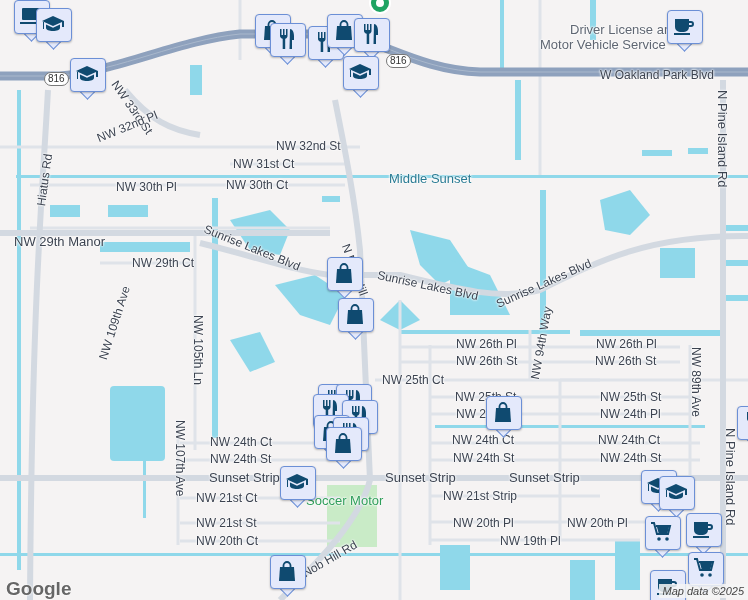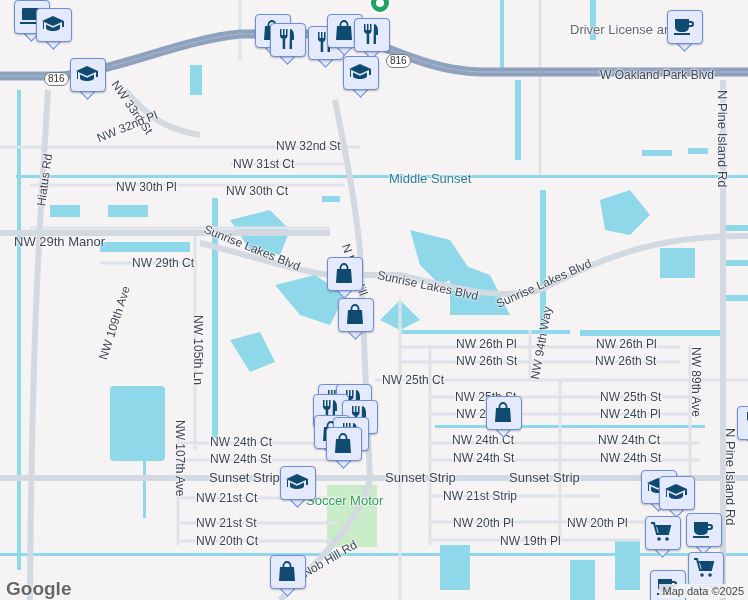--- a/index.html
+++ b/index.html
@@ -12,21 +12,21 @@
   .lbl.park{color:#2f9e5a;font-size:13px;}
   .lbl.poi{color:#5f6672;font-size:13px;line-height:15px;}
   .shield{position:absolute;font-size:10px;color:#333;background:#fff;border:1px solid #777;border-radius:7px;padding:0 3px;line-height:12px;}
   .marker{position:absolute;width:36px;height:34px;}
   .marker .box{position:absolute;left:0;top:0;width:34px;height:32px;background:#e4e9fb;border:1px solid #6b8fd6;border-radius:4px;box-shadow:0 1px 2px rgba(0,0,0,.25);}
   .marker .tip{position:absolute;left:11px;top:26px;width:12px;height:12px;background:#e4e9fb;border-right:1px solid #6b8fd6;border-bottom:1px solid #6b8fd6;transform:rotate(45deg);}
   .marker svg{position:absolute;left:5px;top:4px;width:24px;height:24px;}
   .green-pin{position:absolute;width:18px;height:18px;border-radius:50%;background:#1fa463;border:2px solid #fff;}
   .green-pin::after{content:"";position:absolute;left:5px;top:5px;width:8px;height:8px;border-radius:50%;background:#fff;}
   .google{position:absolute;left:6px;top:578px;font-size:19px;font-weight:bold;color:#666;text-shadow:0 0 2px #fff,0 0 2px #fff;font-family:"Liberation Sans",sans-serif;}
-  .attr{position:absolute;right:0;top:584px;font-size:11px;color:#444;background:rgba(245,245,245,.85);padding:1px 4px;}
+  .attr{position:absolute;right:0;top:584px;font-size:11px;color:#444;background:rgba(245,245,245,.85);padding:1px 4px;font-style:italic;}
 </style>
 </head>
 <body>
 
 <div id="map">
 
   <svg class="layer" width="748" height="600">
 
     <g fill="#8fd8ea">
       <rect x="110" y="386" width="55" height="75" rx="4"></rect>
@@ -118,21 +118,21 @@
   <span class="shield" style="left:44px;top:72px">816</span>
   <span class="shield" style="left:386px;top:54px">816</span>
 
   <span class="lbl" style="left:600px;top:68px;font-size:12px">W Oakland Park Blvd</span>
   <span class="lbl" style="left:120px;top:78px;transform:rotate(55deg);transform-origin:left top">NW 33rd St</span>
   <span class="lbl" style="left:95px;top:132px;transform:rotate(-22deg);transform-origin:left top">NW 32nd Pl</span>
   <span class="lbl" style="left:276px;top:139px">NW 32nd St</span>
   <span class="lbl" style="left:233px;top:157px">NW 31st Ct</span>
   <span class="lbl water" style="left:389px;top:172px">Middle Sunset</span>
   <span class="lbl" style="left:116px;top:180px">NW 30th Pl</span>
-  <span class="lbl" style="left:226px;top:184px">NW 30th Ct</span>
+  <span class="lbl" style="left:226px;top:178px">NW 30th Ct</span>
   <span class="lbl" style="left:34px;top:205px;transform:rotate(-82deg);transform-origin:left top">Hiatus Rd</span>
   <span class="lbl" style="left:14px;top:235px;font-size:13px">NW 29th Manor</span>
   <span class="lbl" style="left:132px;top:256px">NW 29th Ct</span>
   <span class="lbl" style="left:207px;top:222px;transform:rotate(22deg);transform-origin:left top">Sunrise Lakes Blvd</span>
   <span class="lbl" style="left:379px;top:268px;transform:rotate(12deg);transform-origin:left top">Sunrise Lakes Blvd</span>
   <span class="lbl" style="left:494px;top:298px;transform:rotate(-24deg);transform-origin:left top">Sunrise Lakes Blvd</span>
   <span class="lbl" style="left:352px;top:242px;transform:rotate(70deg);transform-origin:left top">N Nob Hill</span>
   <span class="lbl" style="left:205px;top:315px;transform:rotate(90deg);transform-origin:left top">NW 105th Ln</span>
   <span class="lbl" style="left:187px;top:420px;transform:rotate(90deg);transform-origin:left top">NW 107th Ave</span>
   <span class="lbl" style="left:96px;top:357px;transform:rotate(-72deg);transform-origin:left top">NW 109th Ave</span>
@@ -161,20 +161,21 @@
   <span class="lbl" style="left:196px;top:491px">NW 21st Ct</span>
   <span class="lbl" style="left:196px;top:516px">NW 21st St</span>
   <span class="lbl" style="left:196px;top:534px">NW 20th Ct</span>
   <span class="lbl" style="left:443px;top:489px">NW 21st Strip</span>
   <span class="lbl" style="left:453px;top:516px">NW 20th Pl</span>
   <span class="lbl" style="left:567px;top:516px">NW 20th Pl</span>
   <span class="lbl" style="left:500px;top:534px">NW 19th Pl</span>
   <span class="lbl park" style="left:306px;top:494px">Soccer Motor</span>
   <span class="lbl" style="left:300px;top:568px;transform:rotate(-30deg);transform-origin:left top">Nob Hill Rd</span>
   <span class="lbl poi" style="left:570px;top:22px">Driver License and</span>
+  <span class="lbl poi" style="left:540px;top:37px">Motor Vehicle Service</span>
 
   <div class="green-pin" style="left:369px;top:-8px"></div>
 
   <div id="markers">
       <div class="marker" style="left: 14px; top: 0px;">
         <div class="tip"></div>
         <div class="box"></div>
         <svg viewBox="0 0 24 24">
           <rect x="3" y="4" width="18" height="12" rx="1" fill="#0f4a70"></rect>
           <rect x="1" y="18" width="22" height="2" fill="#0f4a70"></rect>

